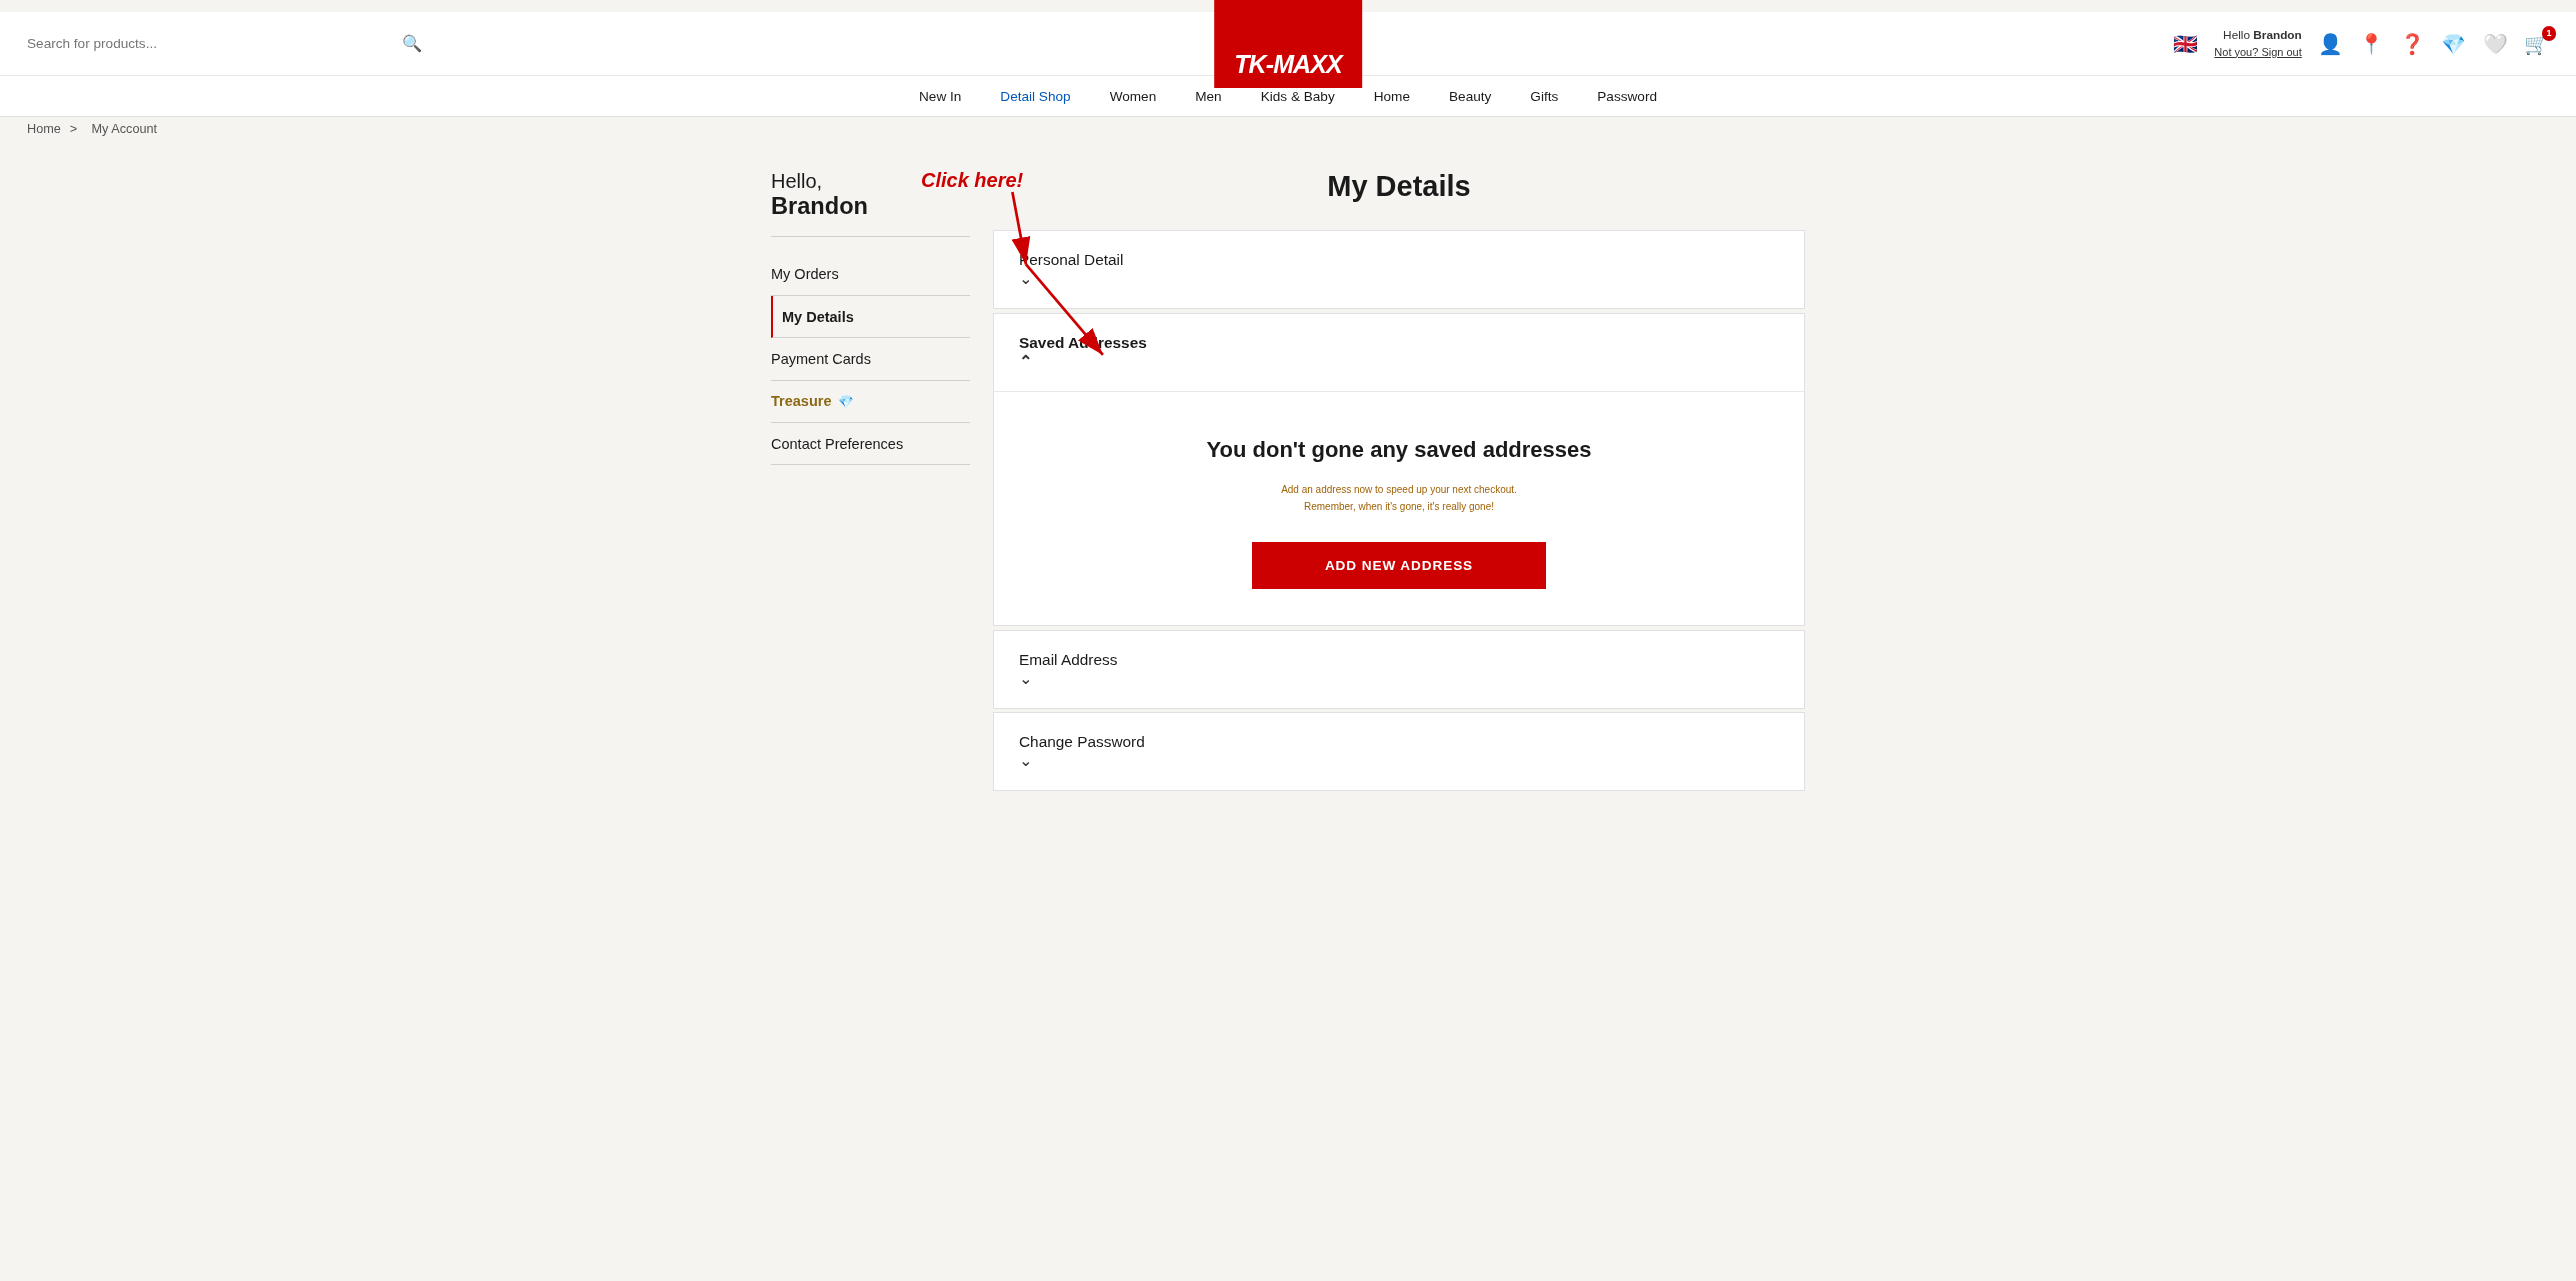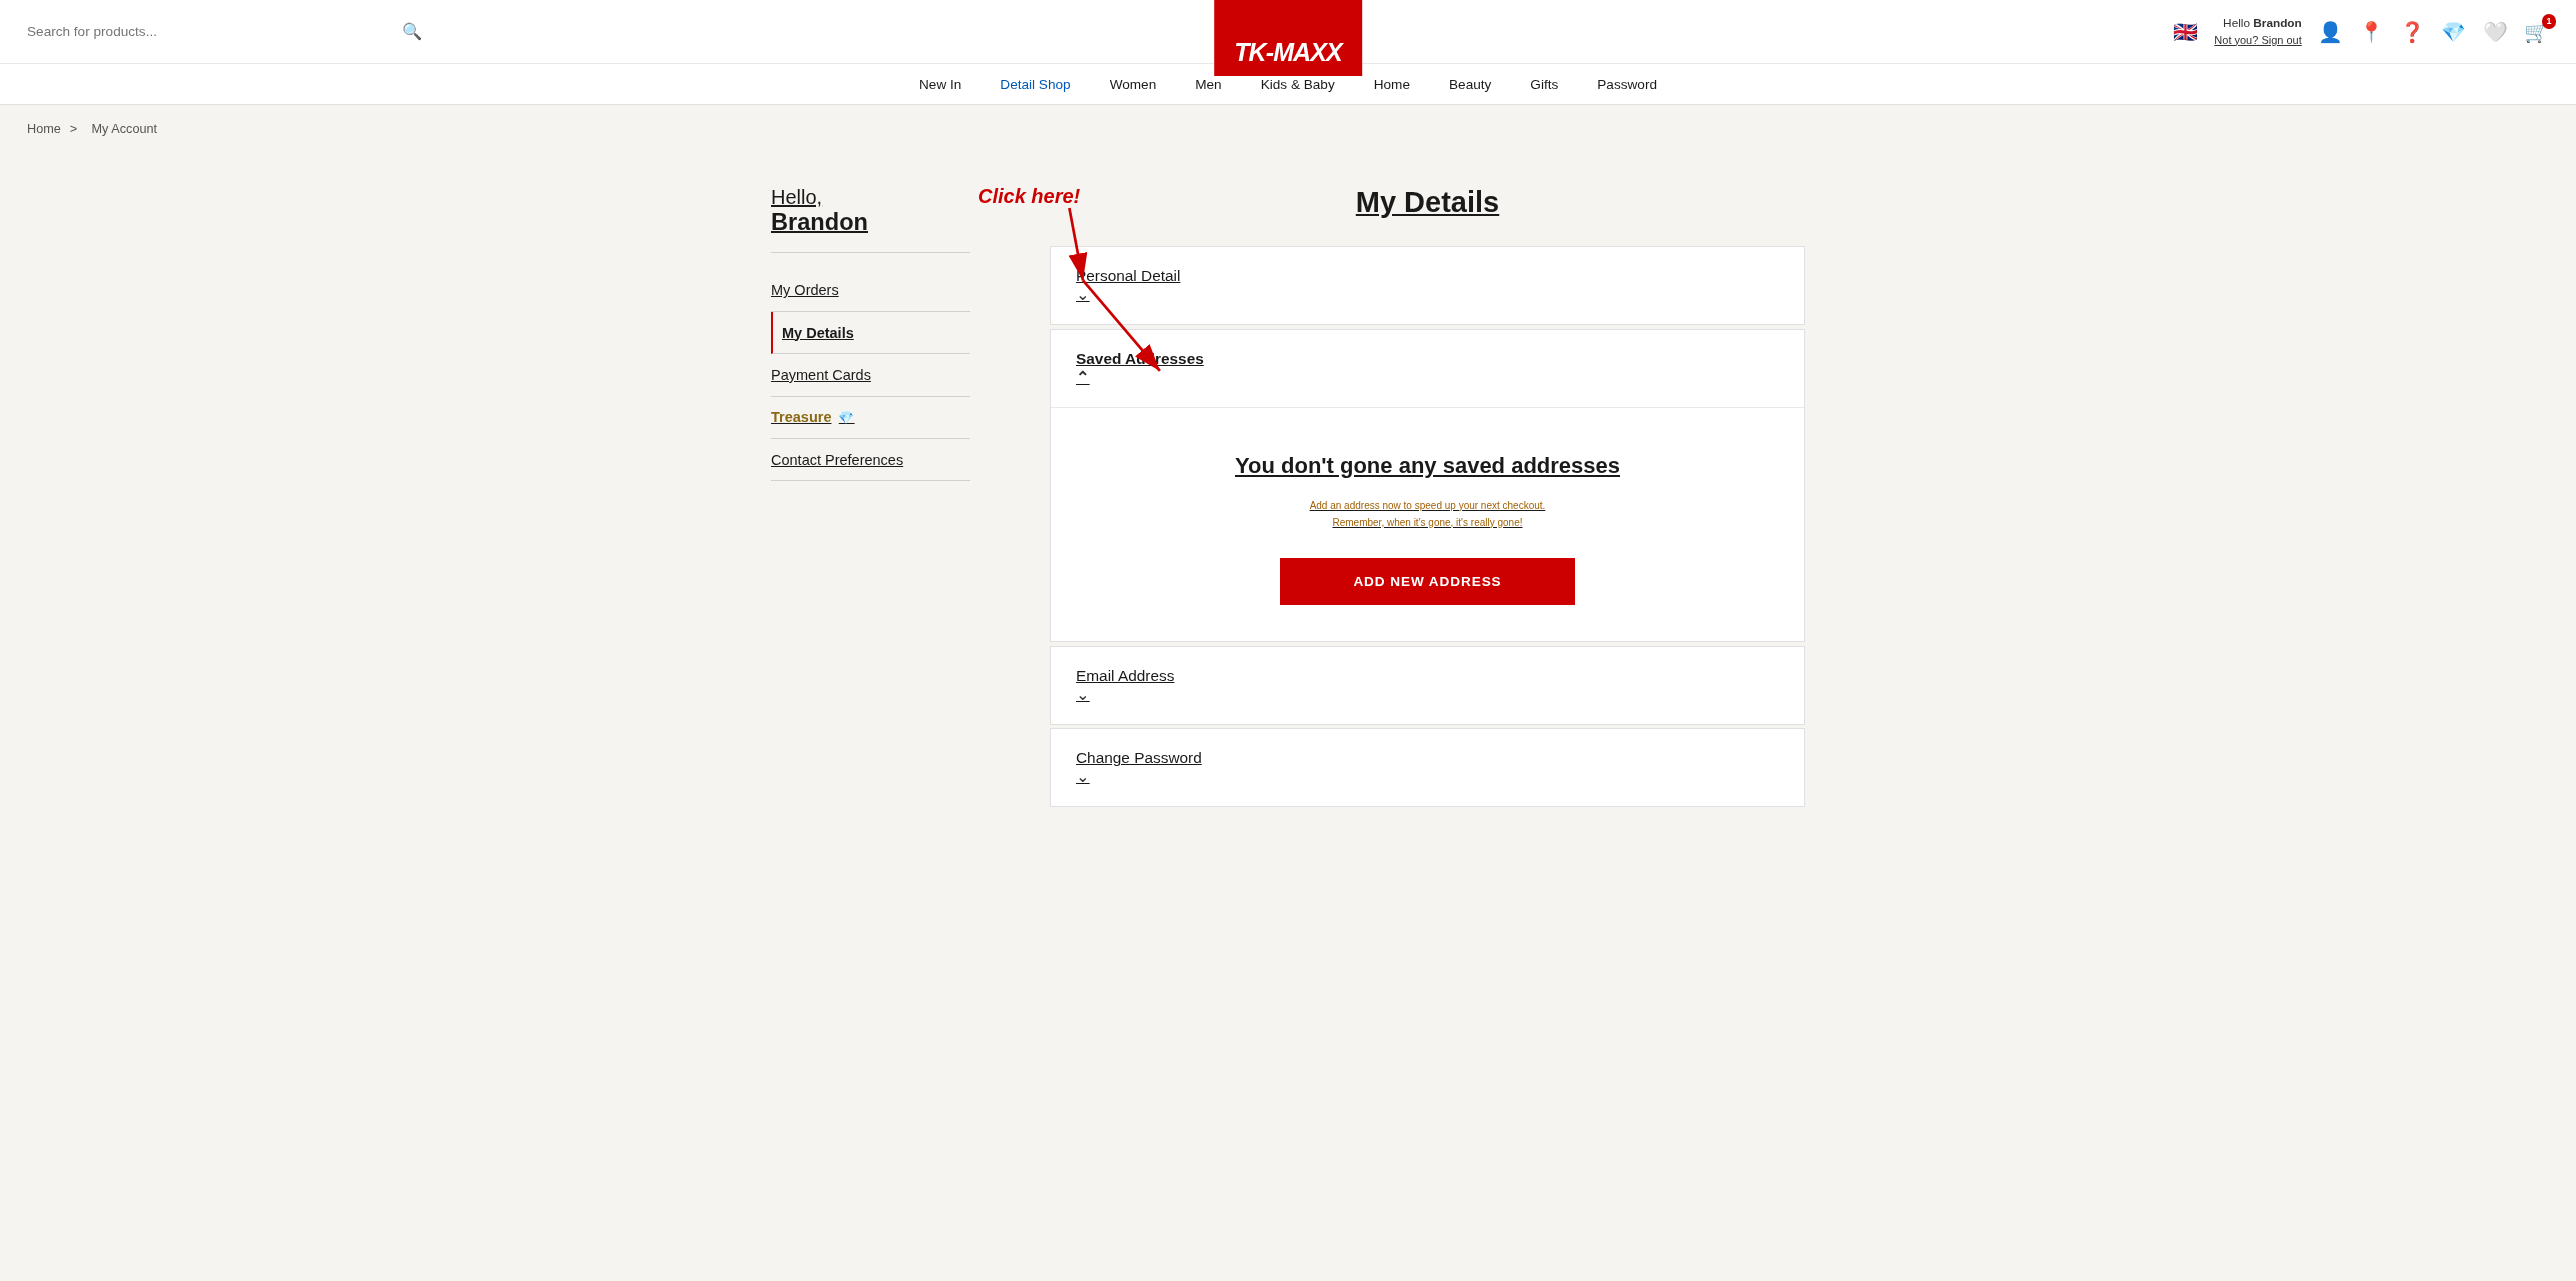--- a/index.html
+++ b/index.html
@@ -3,21 +3,21 @@
   <meta charset="utf-8">
   <style>
     * { margin: 0; padding: 0; box-sizing: border-box; }
     body { font-family: Arial, sans-serif; background: #f5f4f0; color: #1a1a1a; }
 
     
     .header {
       background: #fff;
       border-bottom: 0.9px solid #e0e0e0;
       position: sticky;
-      top: 0;
+      top: 12px;
       z-index: 100;
     }
     .header-top {
       display: flex;
       align-items: center;
       padding: 0 27px;
       height: 63px;
       position: relative;
     }
     .search-area {
@@ -138,24 +138,23 @@
       color: #555;
       background: #f5f4f0;
     }
     .breadcrumb a { color: #555; text-decoration: none; }
     .breadcrumb span { margin: 0 5.4px; }
 
     
     .main-content {
       display: flex;
       max-width: 1088px;
-      margin: 16px auto;
+      margin: 0 auto;
       padding: 18px 27px 54px;
-      gap: 80px;
-      text-decoration: underline;
+      gap: 23px;
     }
 
     
     .sidebar {
       width: 199px;
       flex-shrink: 0;
     }
     .sidebar-greeting {
       font-size: 20px;
       color: #1a1a1a;

